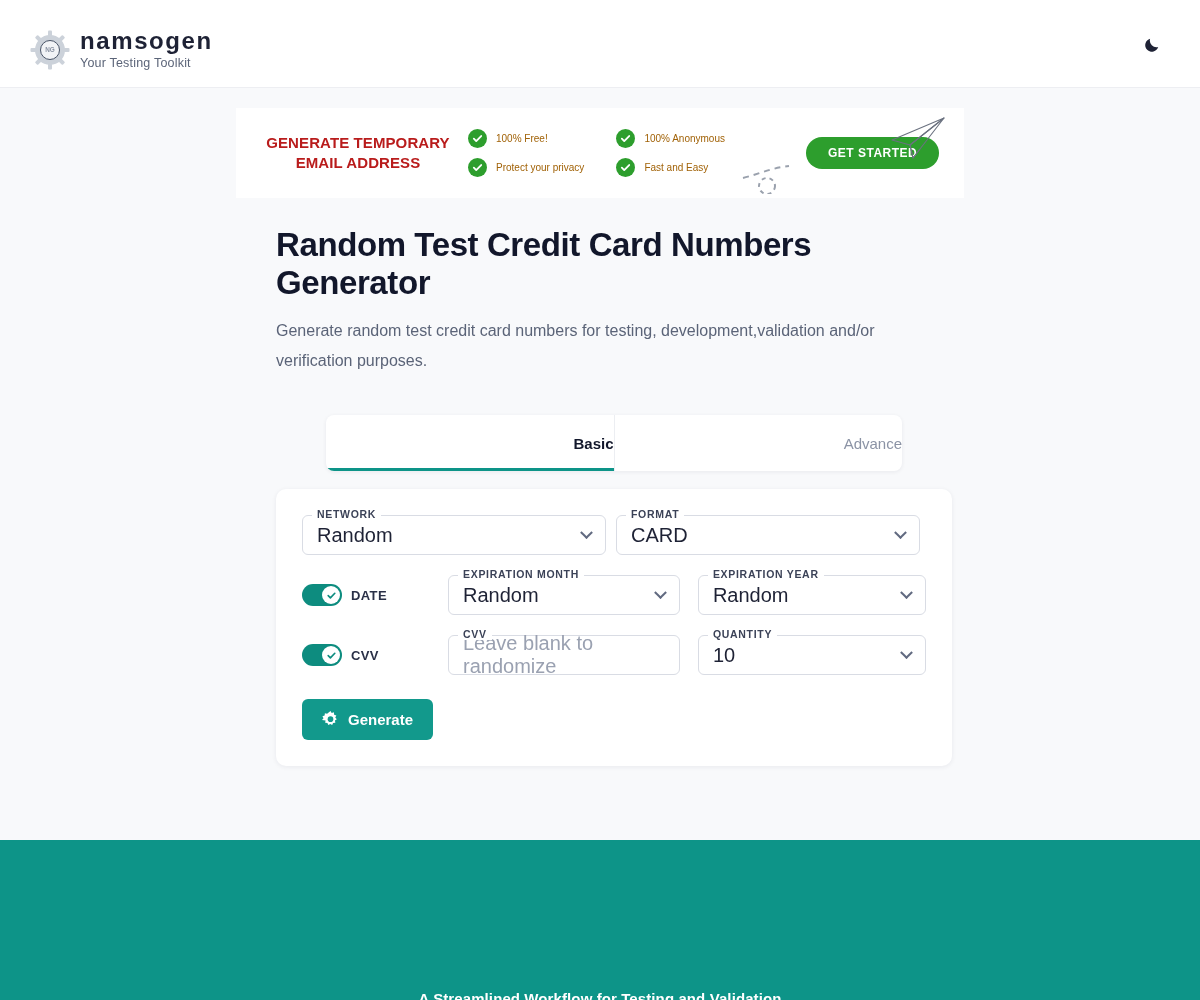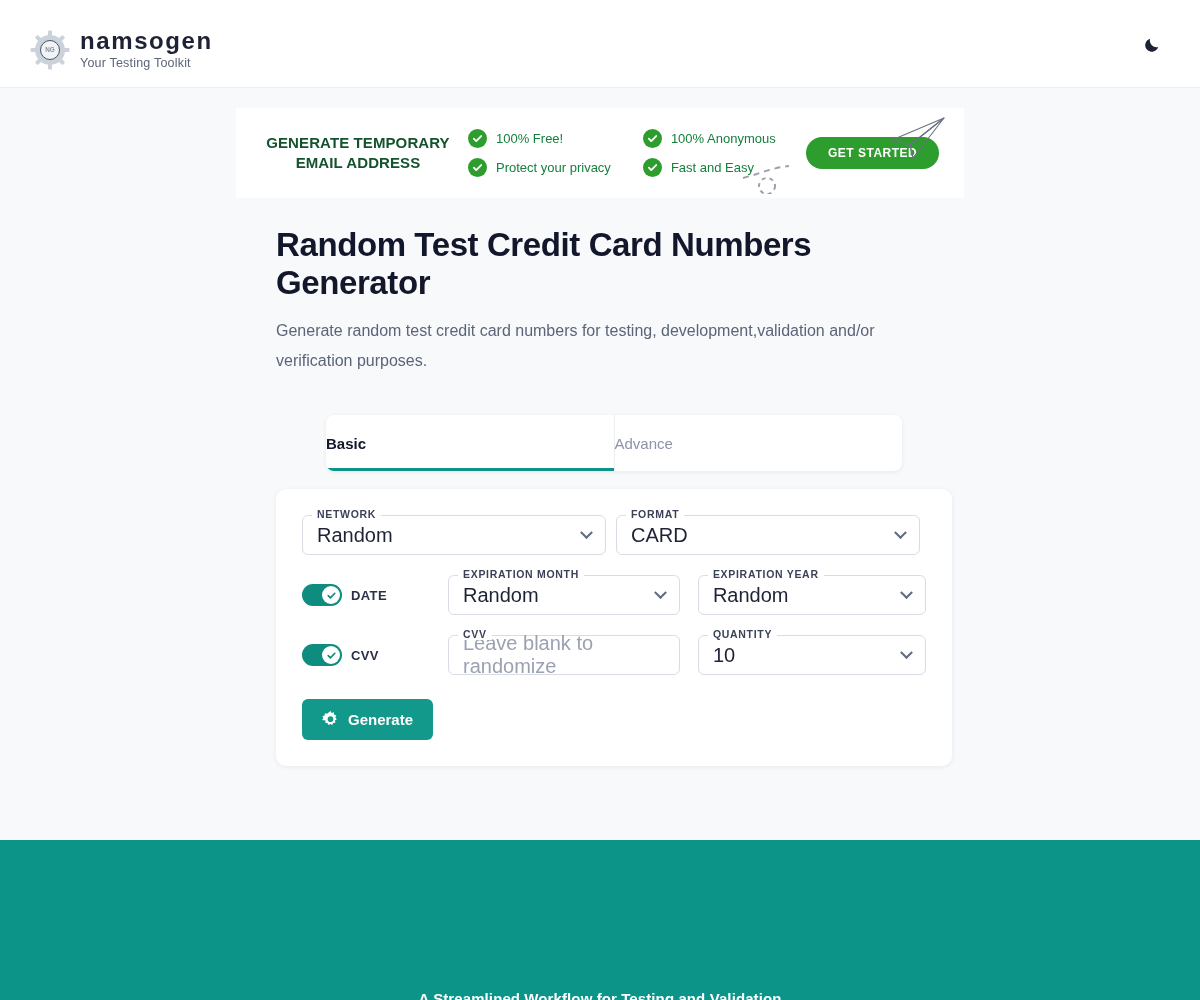--- a/index.html
+++ b/index.html
@@ -66,36 +66,36 @@
     margin:20px auto 0;
     background:#ffffff;
     display:flex; align-items:center;
     padding:0 24px;
     position:relative;
     overflow:hidden;
   }
   .ad-title {
     font-family:"Liberation Sans", sans-serif;
     font-size:15px; font-weight:700;
-    color:#14532d; text-align:center; line-height:1.35;
+    color:#b91c1c; text-align:center; line-height:1.35;
     letter-spacing:.1px;
     width:196px;
     flex:0 0 196px;
   }
   .ad-col { display:flex; flex-direction:column; gap:10px; }
   .ad-col.c1 { margin-left:12px; }
   .ad-col.c2 { margin-left:32px; }
   .ad-feat { display:flex; align-items:center; gap:9px; }
   .ad-check {
     width:19px; height:19px; border-radius:50%;
     background:#2d9e2d; flex:0 0 19px;
     display:flex; align-items:center; justify-content:center;
   }
   .ad-check svg { display:block; }
-  .ad-feat-label { font-size:13px; color:#15803d; white-space:nowrap; }
+  .ad-feat-label { font-size:10px; color:#a16207; white-space:nowrap; }
   .ad-cta {
     position:absolute; left:570px; top:50%; transform:translateY(-50%);
     background:#2d9e2d; color:#fff;
     border-radius:18px;
     font-size:12px; font-weight:700; letter-spacing:.5px;
     padding:9px 22px;
     cursor:pointer; white-space:nowrap;
   }
   .ad-plane { position:absolute; right:18px; top:8px; }
   .ad-dots { position:absolute; left:505px; top:52px; }
@@ -115,21 +115,21 @@
   .tabs {
     display:flex;
     width:576px;
     margin:40px 0 0 50px;
     background:#ffffff;
     border-radius:8px;
     box-shadow:0 1px 4px rgba(25,35,60,.07);
     overflow:hidden;
   }
   .tab {
-    flex:1; text-align:left;
+    flex:1; text-align:right;
     padding:20px 0 19px;
     font-size:15px; font-weight:500;
     cursor:pointer;
     color:#8b93a5;
     position:relative;
   }
   .tab.active { color:#12172b; font-weight:600; }
   .tab.active::after {
     content:""; position:absolute; left:0; right:0; bottom:0;
     height:3px; background:#0d9488;

